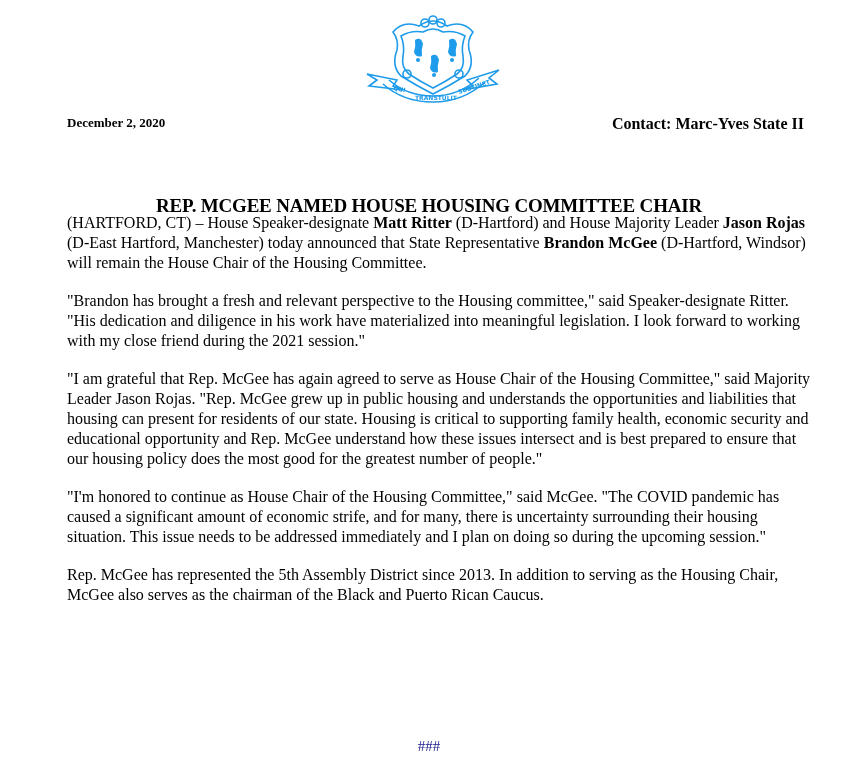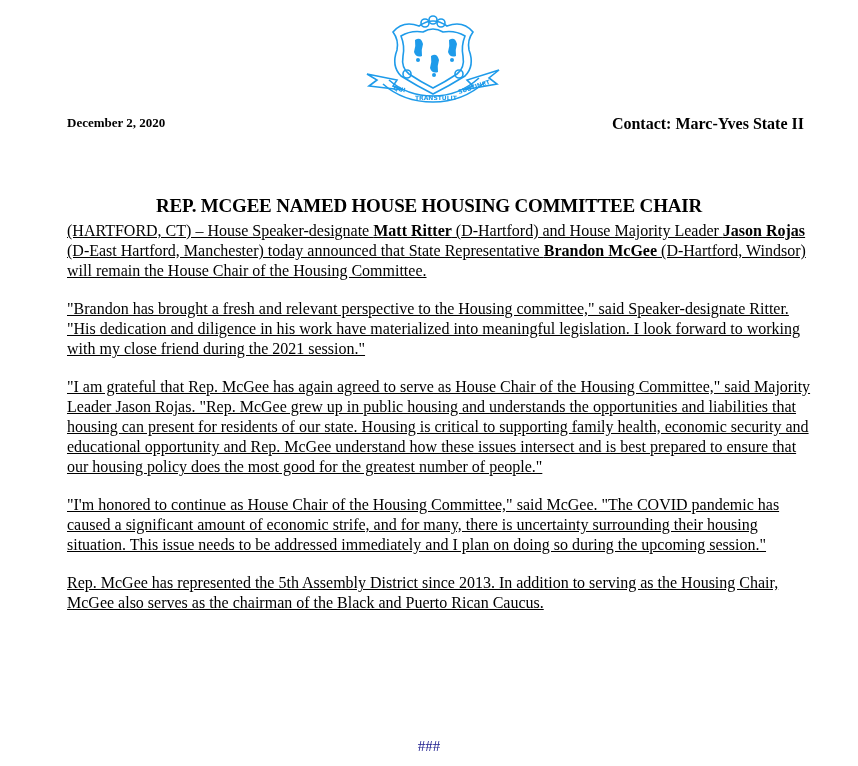--- a/index.html
+++ b/index.html
@@ -8,21 +8,21 @@
   .seal { position: absolute; left: 363px; top: 10px; width: 140px; height: 95px; }
   .hdr-left { position: absolute; left: 67px; top: 113px; }
   .hdr-right { position: absolute; right: 54px; top: 113px; text-align: right; }
   .release { font-size: 19px; font-weight: bold; line-height: 22px; }
   .date { font-size: 13px; font-weight: bold; line-height: 20px; }
   .contact { font-size: 16px; font-weight: bold; line-height: 22px; }
   .phone { font-size: 16px; font-weight: bold; line-height: 20px; padding-right: 10px; }
   .title { position: absolute; left: 0; width: 858px; top: 176px; text-align: center;
            font-size: 19px; font-weight: bold; letter-spacing: -0.2px; margin-top: 19px; }
   .body { position: absolute; left: 67px; top: 213px; width: 745px; font-size: 16px; line-height: 20px; }
-  .body p { margin: 8px 0 18px 0; text-decoration: underline; }
+  .body p { margin: 0 0 18px 0; }
   .end { position: absolute; left: 0; width: 858px; top: 738px; text-align: center;
          font-size: 15px; color: #1a1a8c; }
 </style>
 </head>
 <body>
 
 <div class="seal">
   <svg width="140" height="95" viewBox="0 0 140 95">
     <g fill="none" stroke="#1e9bea" stroke-width="1.6">
       <path d="M30 22 Q40 10 56 16 Q70 6 84 16 Q100 10 110 22 Q104 30 106 40 Q112 56 102 66 Q86 76 70 84 Q54 76 38 66 Q28 56 34 40 Q36 30 30 22 Z"></path>

